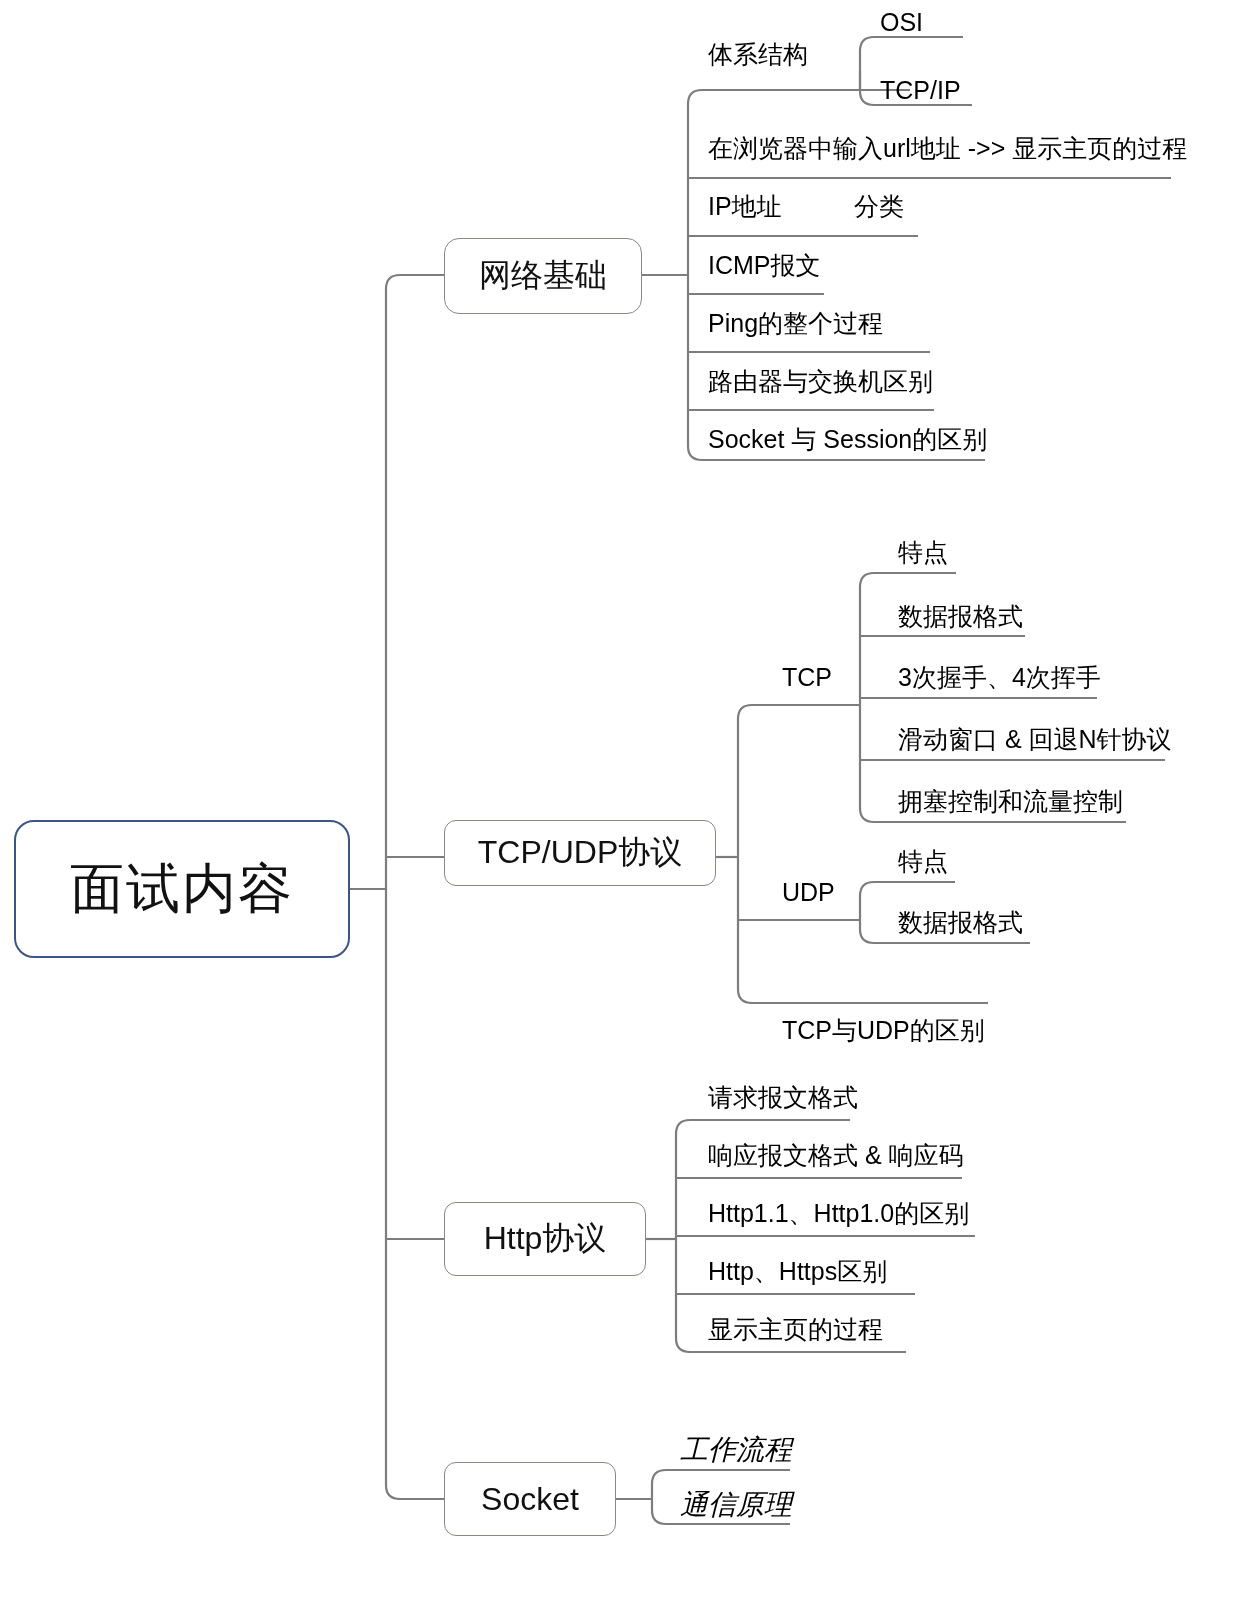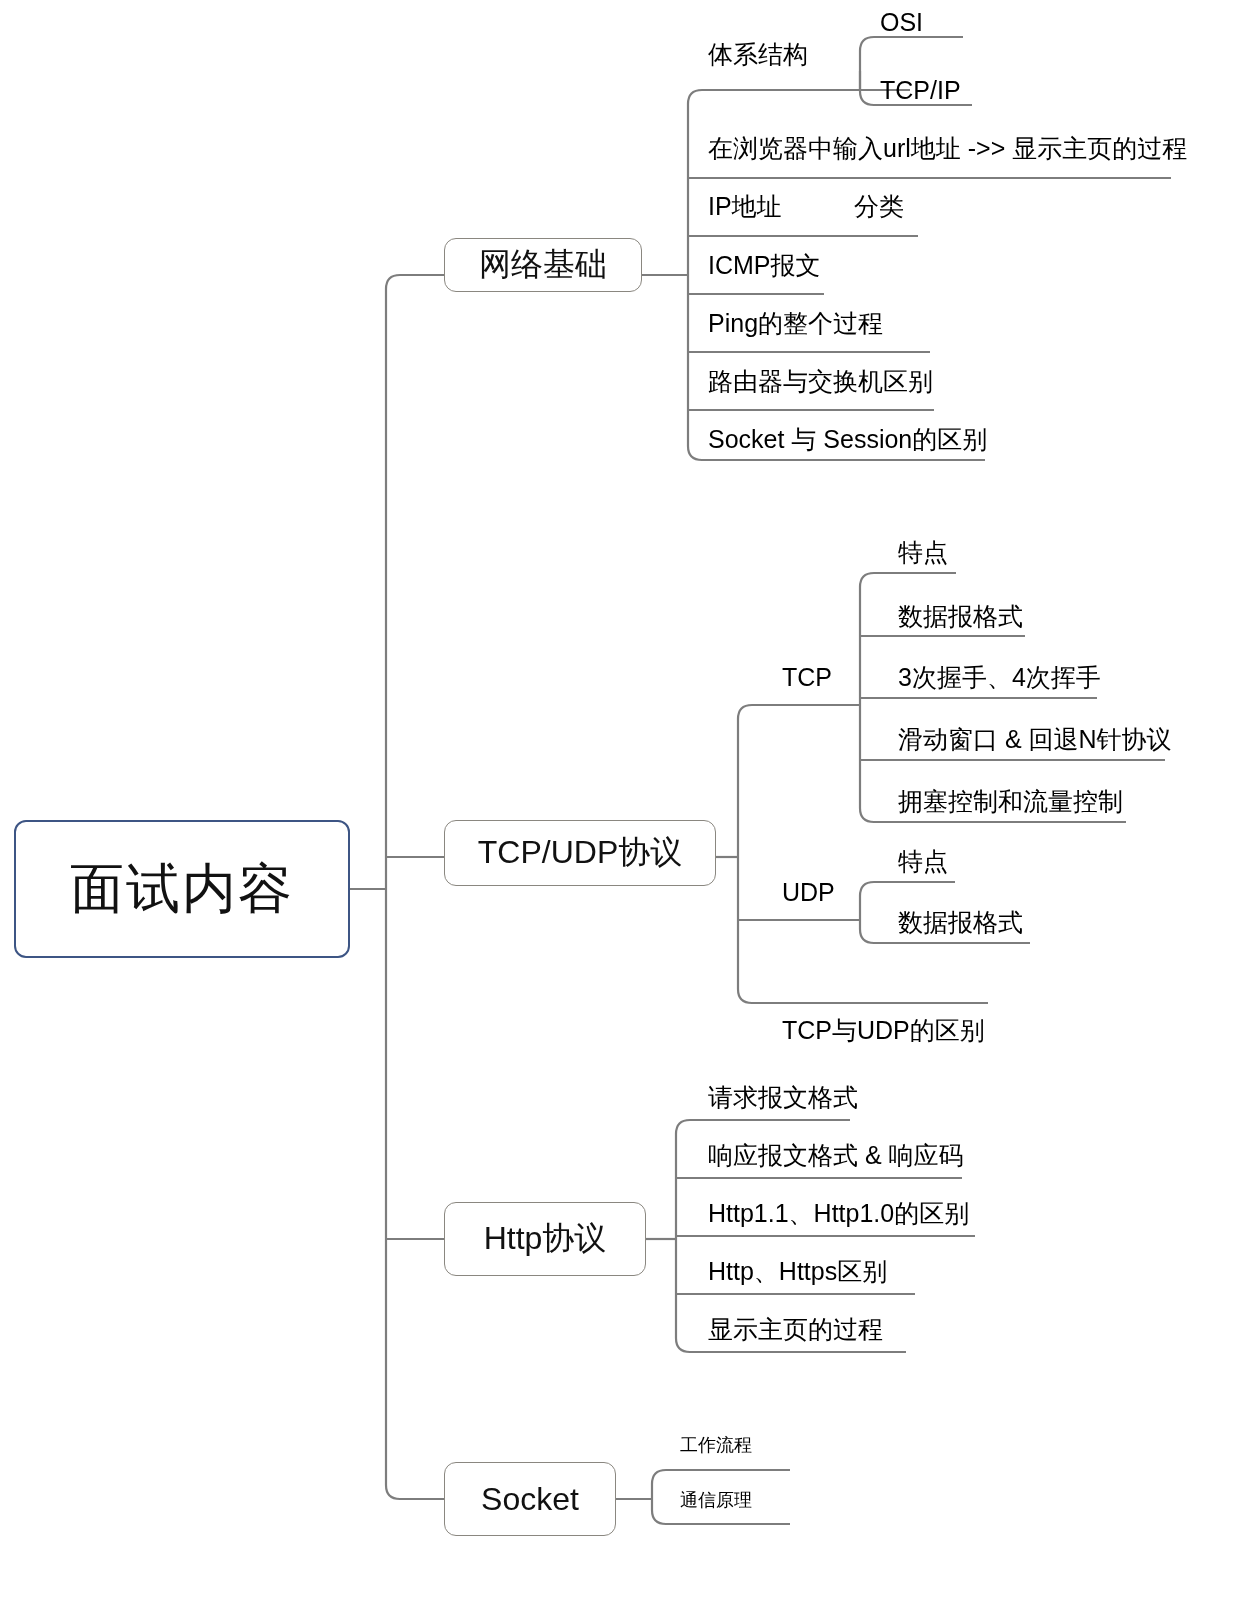--- a/index.html
+++ b/index.html
@@ -28,38 +28,39 @@
     align-items: center;
     justify-content: center;
     background: #ffffff;
     border: 1.6px solid #8a8780;
     border-radius: 12px;
     color: #111111;
     white-space: nowrap;
   }
   .node-root {
     border: 2.4px solid #3d5584;
-    border-radius: 12px;
+    border-radius: 20px;
     font-size: 54px;
     letter-spacing: 2px;
   }
   .node-branch {
     font-size: 32px;
   }
   .leaf {
     position: absolute;
     box-sizing: border-box;
     white-space: nowrap;
     color: #000000;
     font-size: 25px;
     line-height: 1;
     padding-left: 4px;
   }
   .leaf-sm {
-    font-size: 18px;
+    font-size: 28px;
+    font-style: italic;
   }
 </style>
 </head>
 <body>
 
 <svg id="mindmap" viewBox="0 0 1258 1614" xmlns="http://www.w3.org/2000/svg">
   <g id="connectors" fill="none" stroke="#7d7d7d" stroke-width="2.2">
       <path d="M 350 889 H 386" stroke-linecap="butt"></path>
       <path d="M 386 289 V 1485" stroke-linecap="butt"></path>
       <path d="M 386 289 Q 386 275 400 275 H 444" stroke-linecap="butt"></path>
@@ -104,21 +105,21 @@
       <path d="M 652 1484 V 1510" stroke-linecap="butt"></path>
       <path d="M 652 1484 Q 652 1470 666 1470 H 790" stroke-linecap="butt"></path>
       <path d="M 652 1510 Q 652 1524 666 1524 H 790" stroke-linecap="butt"></path>
     </g>
 </svg>
 
 <div class="node-box node-root" style="left:14px; top:820px; width:336px; height:138px;">
   <span>面试内容</span>
 </div>
 
-<div class="node-box node-branch" style="left:444px; top:238px; width:198px; height:54px;">
+<div class="node-box node-branch" style="left:444px; top:238px; width:198px; height:76px;border-radius:15px;">
   <span>网络基础</span>
 </div>
 
 <div class="node-box node-branch" style="left:444px; top:820px; width:272px; height:66px;">
   <span>TCP/UDP协议</span>
 </div>
 
 <div class="node-box node-branch" style="left:444px; top:1202px; width:202px; height:74px;">
   <span>Http协议</span>
 </div>

